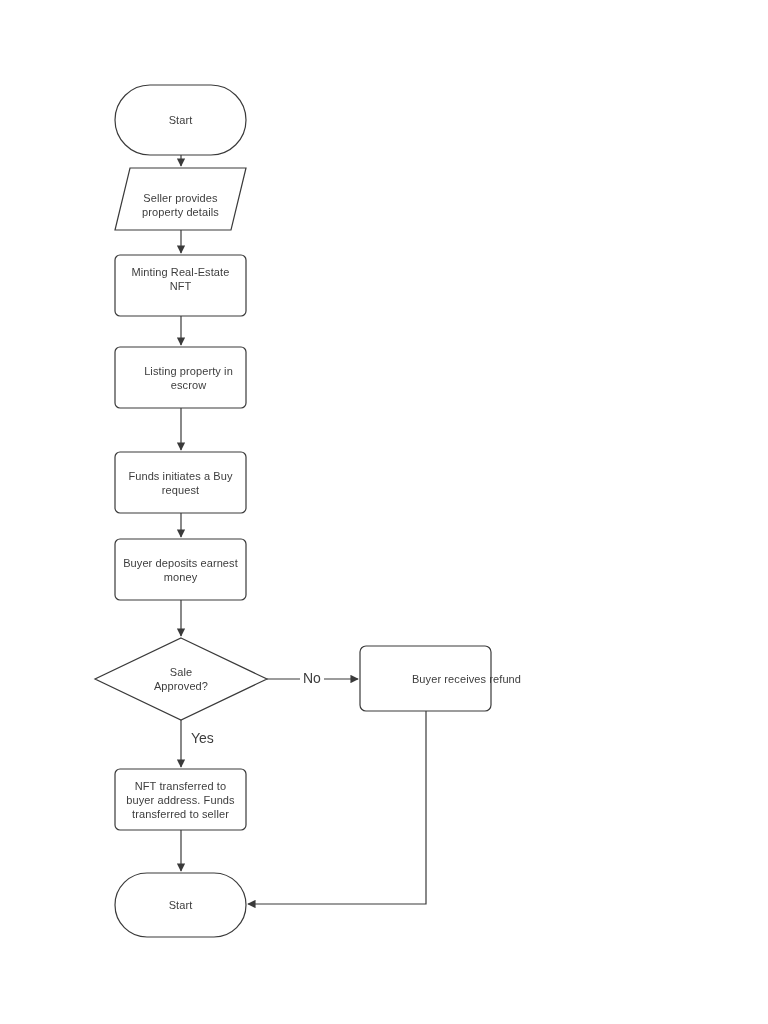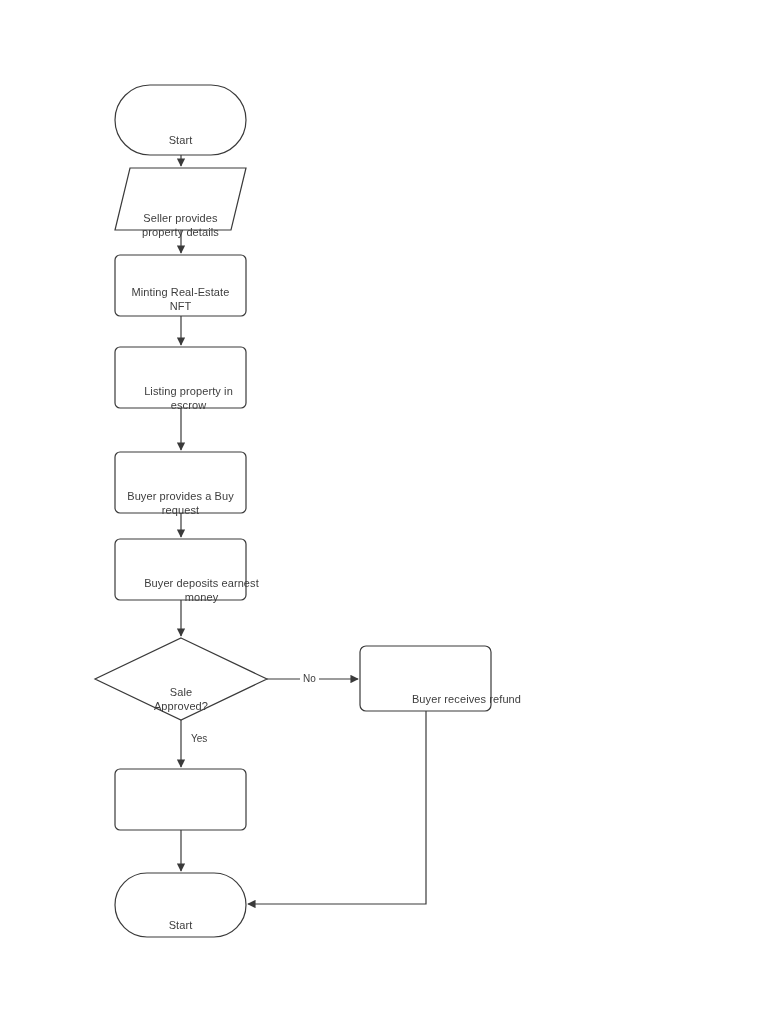--- a/index.html
+++ b/index.html
@@ -34,26 +34,25 @@
     align-items: center;
     justify-content: center;
     text-align: center;
     font-family: "Liberation Sans", sans-serif;
     font-size: 11px;
     line-height: 14px;
     color: #3d3d3d;
     white-space: pre-line;
     pointer-events: none;
     letter-spacing: 0.1px;
-    margin-top: 20px;
   }
   .edge-label {
     position: absolute;
     font-family: "Liberation Sans", sans-serif;
-    font-size: 10px;
+    font-size: 14px;
     line-height: 13px;
     color: #3d3d3d;
     background: #ffffff;
     padding: 0 3px;
     white-space: nowrap;
   }
   .hit {
     position: absolute;
   }
 </style>
@@ -109,31 +108,34 @@
 
   <div class="node-label" style="left:118px; top:168px; width:125px; height:74px;text-align:center;">Seller provides
 property details</div>
 
   <div class="node-label" style="left:115px; top:255px; width:131px; height:48px;">Minting Real-Estate
 NFT</div>
 
   <div class="node-label" style="left:115px; top:347px; width:131px; height:61px;padding-left:8px;">Listing property in
 escrow</div>
 
-  <div class="node-label" style="left:115px; top:452px; width:131px; height:61px;">Buyer provides a Buy
+  <div class="node-label" style="left:115px; top:452px; width:131px; height:61px;">Funds initiates a Buy
 request</div>
 
-  <div class="node-label" style="left:115px; top:539px; width:131px; height:61px;padding-left:21px;">Buyer deposits earnest
+  <div class="node-label" style="left:115px; top:539px; width:131px; height:61px;">Buyer deposits earnest
 money</div>
 
   <div class="node-label" style="left:118px; top:638px; width:126px; height:82px;">Sale
 Approved?</div>
 
   <div class="node-label" style="left:360px; top:646px; width:131px; height:65px;padding-left:41px;">Buyer receives refund</div>
 
+  <div class="node-label" style="left:113px; top:769px; width:135px; height:61px;">NFT transferred to
+buyer address. Funds
+transferred to seller</div>
 
   <div class="node-label" style="left:115px; top:873px; width:131px; height:64px;">Start</div>
 
   <div class="edge-label" style="left:300px; top:672px;">No</div>
 
   <div class="edge-label" style="left:163px; top:732px;margin-left:25px;">Yes</div>
 
   <div class="hit" style="left:115px; top:85px; width:131px; height:70px;"></div>
   <div class="hit" style="left:115px; top:168px; width:131px; height:62px;"></div>
   <div class="hit" style="left:115px; top:255px; width:131px; height:61px;"></div>

